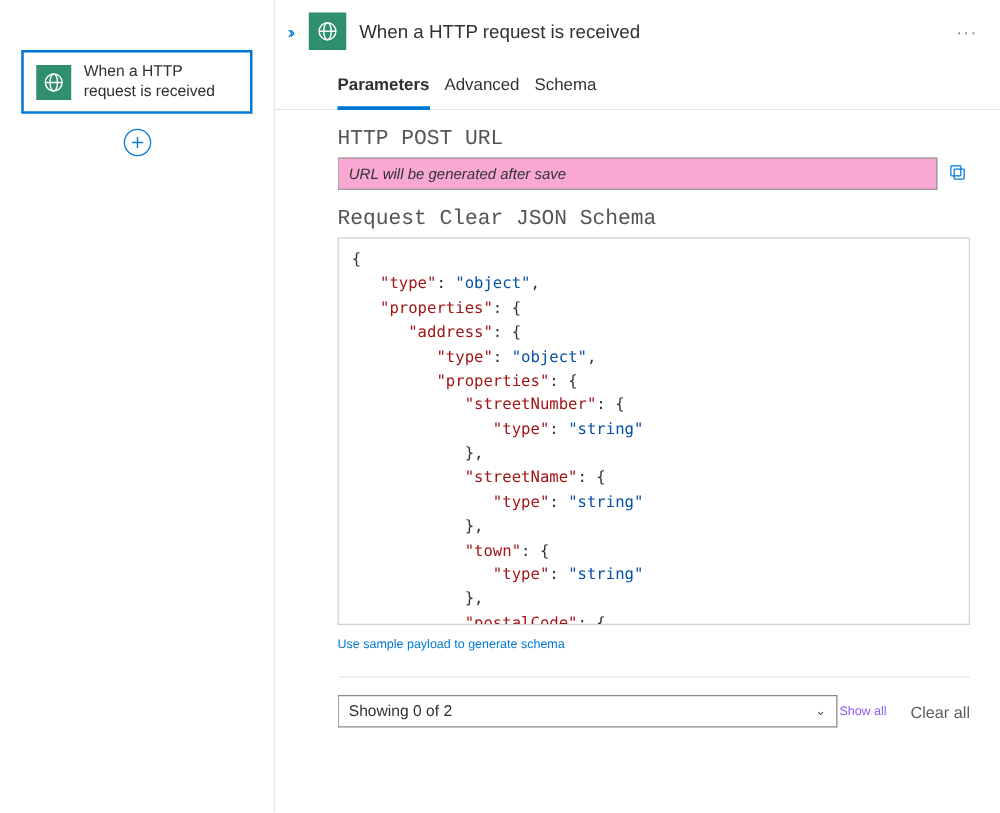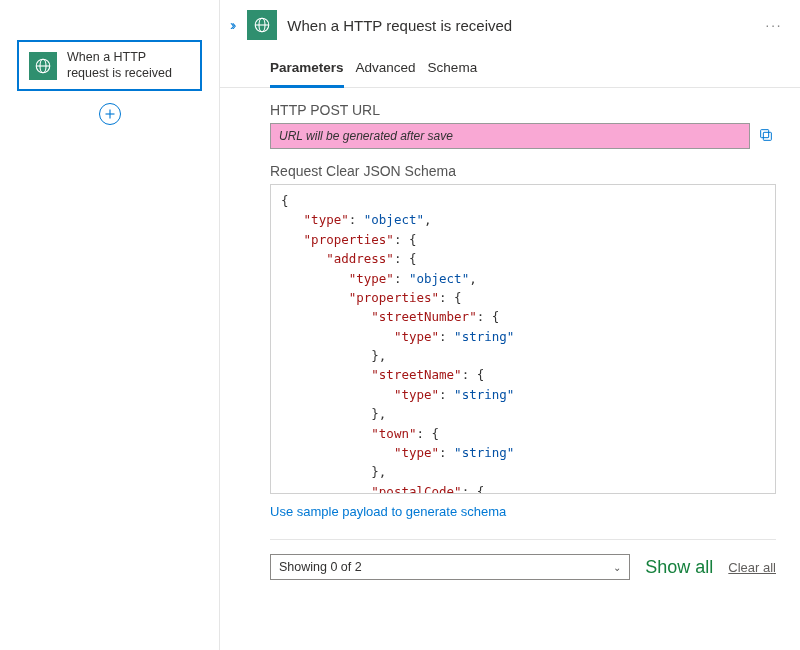--- a/index.html
+++ b/index.html
@@ -92,23 +92,24 @@
   .tab.active {
     font-weight: 600;
     border-bottom: 3px solid #0078d4;
   }
   .body {
     padding: 14px 24px 14px 50px;
     overflow-y: auto;
     flex: 1;
   }
   .field-label {
-    font-size: 14px;
+    font-size: 17px;
     color: #555;
     margin-bottom: 5px;
+    font-family: Liberation Mono, monospace;
   }
   .url-row { display: flex; align-items: center; gap: 8px; margin-bottom: 14px; }
   .url-box {
     flex: 1;
     background: #f9a8d4;
     border: 1px solid #9a9a9a;
     padding: 5px 8px;
     font-style: italic;
     font-size: 12px;
     color: #333;
@@ -125,42 +126,42 @@
     overflow: auto;
     max-height: 310px;
     color: #333;
   }
   .schema-box .brace { color: #333; }
   .schema-box .key { color: #a31515; }
   .schema-box .str { color: #0451a5; }
   .schema-box .colon { color: #333; }
   .link-sample {
     color: #0078d4;
-    font-size: 13px;
+    font-size: 10px;
     margin-top: 10px;
     cursor: pointer;
     display: inline-block;
   }
   .divider { border-top: 1px solid #e5e5e5; margin: 20px 0 14px 0; }
-  .adv-row { display: flex; align-items: center; gap: 15px; }
+  .adv-row { display: flex; align-items: center; gap: 2px; }
   .adv-select {
     flex: 1;
     border: 1px solid #8a8886;
     padding: 5px 8px;
     font-size: 12.5px;
     display: flex;
     justify-content: space-between;
     align-items: center;
     cursor: pointer;
     color: #323130;
     background: #fff;
   }
   .adv-select .chev { color: #555; font-size: 10px; }
-  .show-all { color: #15803d; font-size: 18px; cursor: pointer; }
-  .clear-all { color: #605e5c; font-size: 13px; text-decoration: underline; cursor: pointer; }
+  .show-all { color: #8b5cf6; font-size: 10px; cursor: pointer; }
+  .clear-all { color: #605e5c; font-size: 13px; cursor: pointer; margin-left: 17px; }
 </style>
 </head>
 <body>
 
 <div class="left-panel">
   <div class="node-card">
     <div class="node-icon">
       <svg viewBox="0 0 24 24">
           <circle cx="12" cy="12" r="9" fill="none" stroke="#fff" stroke-width="1.5"></circle>
           <ellipse cx="12" cy="12" rx="4" ry="9" fill="none" stroke="#fff" stroke-width="1.5"></ellipse>

